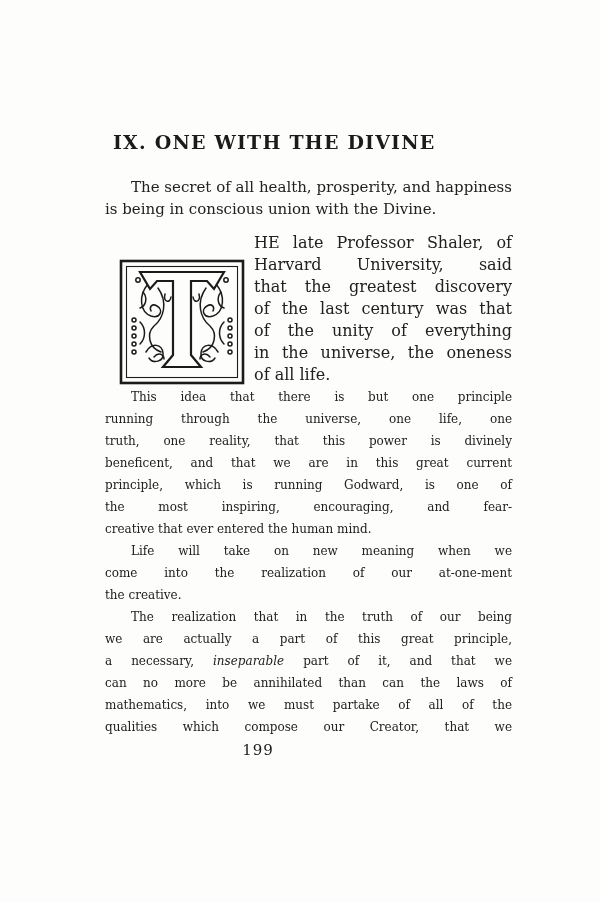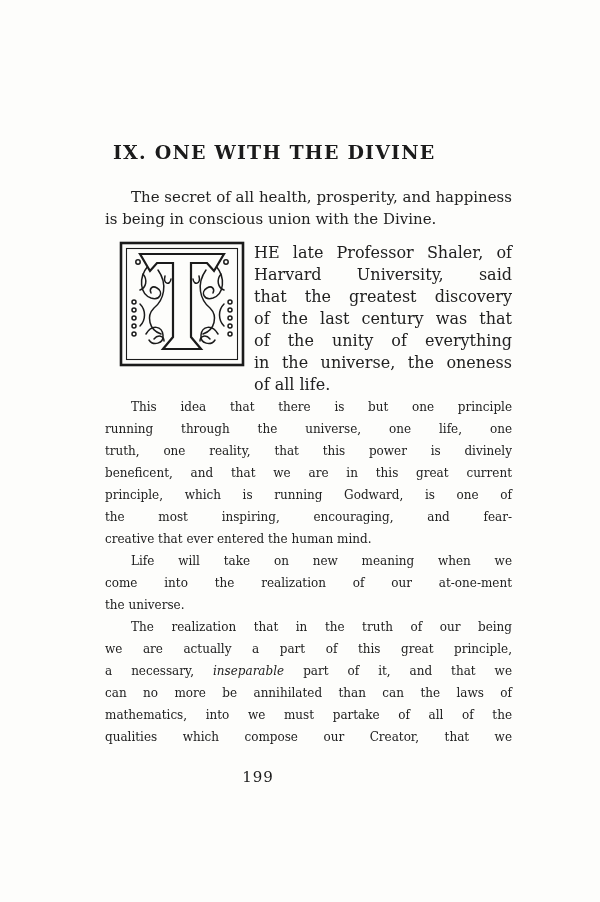--- a/index.html
+++ b/index.html
@@ -9,21 +9,21 @@
     width: 600px;
     height: 902px;
     background: #fdfdfb;
     color: #212121;
     font-family: "DejaVu Serif", serif;
     overflow: hidden;
   }
   .content {
     position: absolute;
     left: 105px;
-    top: 141px;
+    top: 131px;
     width: 407px;
   }
   .heading {
     font-size: 19px;
     font-weight: bold;
     letter-spacing: 1.2px;
     line-height: 22px;
     margin-left: 8px;
     white-space: nowrap;
     color: #1b1b1b;
@@ -37,36 +37,36 @@
     line-height: 22px;
     white-space: nowrap;
   }
   .j { text-align: justify; text-align-last: justify; }
   .last { text-align: left; text-align-last: left; }
   .ind { text-indent: 26px; }
   .it { font-style: italic; }
   .dropcap-row {
     margin-top: 10px;
     display: flex;
-    align-items: flex-start;
+    align-items: flex-end;
   }
   .dropcap {
     flex: 0 0 auto;
     width: 128px;
     height: 128px;
     margin-left: 13px;
   }
   .dropcap-text {
     flex: 1 1 auto;
     margin-left: 8px;
     padding-top: 2px;
     font-size: 16px;
   }
   .page-number {
-    margin-top: 20px;
+    margin-top: 3px;
     width: 100px;
     margin-left: 103px;
     text-align: center;
     font-size: 15px;
     letter-spacing: 1px;
     color: #1b1b1b;
   }
 </style>
 </head>
 <body>
@@ -122,21 +122,21 @@
         <div class="tl j"><span>truth, one reality, that this power is divinely</span></div>
         <div class="tl j"><span>beneficent, and that we are in this great current</span></div>
         <div class="tl j"><span>principle, which is running Godward, is one of</span></div>
         <div class="tl j"><span>the most inspiring, encouraging, and fear-</span></div>
         <div class="tl last"><span>creative that ever entered the human mind.</span></div>
       </div>
 
     <div class="para body-text">
         <div class="tl j ind"><span>Life will take on new meaning when we</span></div>
         <div class="tl j"><span>come into the realization of our at-one-ment</span></div>
-        <div class="tl last"><span>the universe.</span></div>
+        <div class="tl last"><span>the creative.</span></div>
       </div>
 
     <div class="para body-text">
         <div class="tl j ind"><span>The realization that in the truth of our being</span></div>
         <div class="tl j"><span>we are actually a part of this great principle,</span></div>
         <div class="tl j"><span>a necessary, </span><span class="it">inseparable</span><span> part of it, and that we</span></div>
         <div class="tl j"><span>can no more be annihilated than can the laws of</span></div>
         <div class="tl j"><span>mathematics, into we must partake of all of the</span></div>
         <div class="tl j"><span>qualities which compose our Creator, that we</span></div>
       </div>

